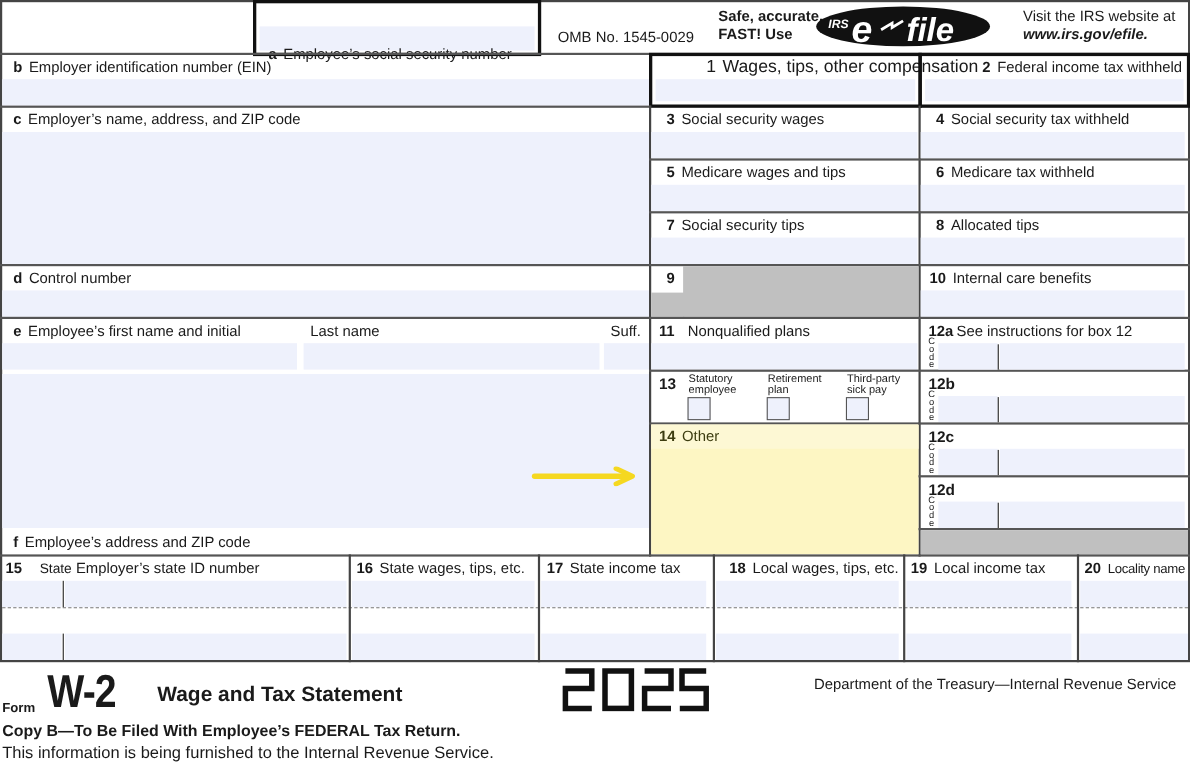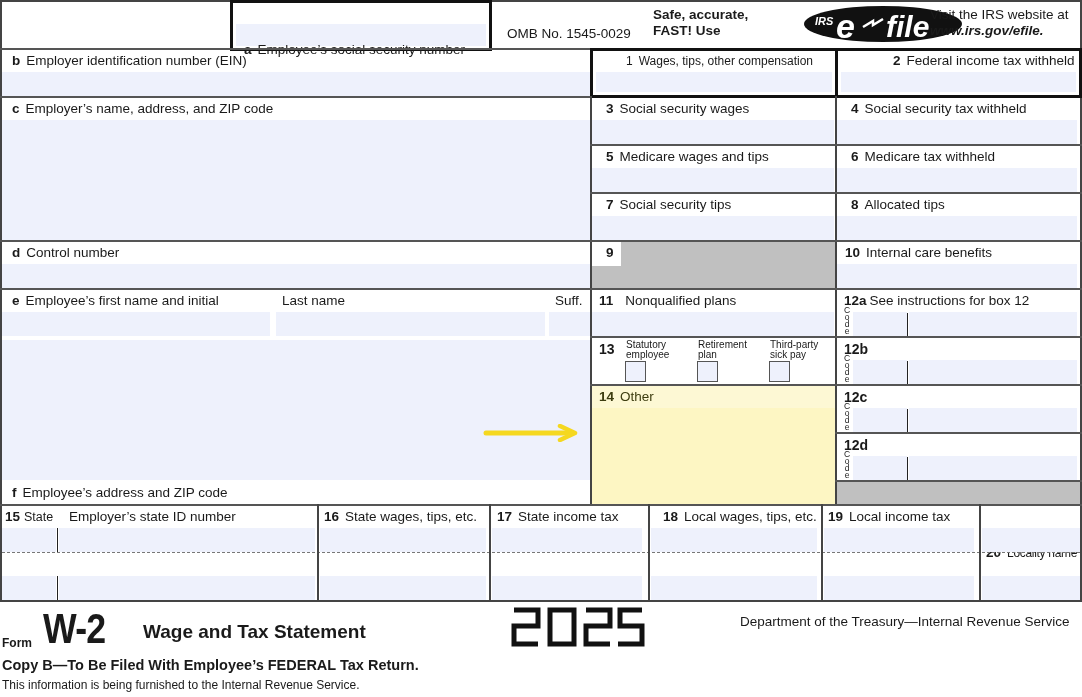--- a/index.html
+++ b/index.html
@@ -29,21 +29,21 @@
 <div class="fill" style="left:236px;top:24px;width:250px;height:22px;"></div>
 <div class="lbl" style="left:244px;top:5px;margin-top:37px;"><b>a</b><span>Employee’s social security number</span></div>
 
 <div class="lbl" style="left:507px;top:26px;font-size:13.5px;">OMB No. 1545-0029</div>
 
 <div class="lbl" style="left:653px;top:7px;font-weight:bold;font-size:13.5px;line-height:16px;">
   <div>Safe, accurate,</div>
   <div>FAST! Use</div>
 </div>
 
-<div class="abs" style="left:803px;top:5px;width:160px;height:38px;">
+<div class="abs" style="left:741px;top:5px;width:160px;height:38px;">
   <svg width="160" height="38" viewBox="0 0 160 38">
     <ellipse cx="80" cy="19" rx="79" ry="18" fill="#111"></ellipse>
     <text x="12" y="20" font-family="Liberation Sans, sans-serif" font-size="11" font-weight="bold" font-style="italic" fill="#fff">IRS</text>
     <text x="33" y="33" font-family="Liberation Sans, sans-serif" font-size="34" font-weight="bold" font-style="italic" fill="#fff">e</text>
     <path d="M60 22 L70 16 L70 20 L80 14" stroke="#fff" stroke-width="2.5" fill="none"></path>
     <text x="83" y="32" font-family="Liberation Sans, sans-serif" font-size="30" font-weight="bold" font-style="italic" fill="#fff">file</text>
   </svg>
 </div>
 
 <div class="lbl" style="left:930px;top:7px;font-size:13.5px;">
@@ -51,21 +51,21 @@
   <div style="font-weight:bold;font-style:italic;">www.irs.gov/efile.</div>
 </div>
 
 <div class="hl" style="left:0;top:48px;width:1082px;"></div>
 
 <div class="fill" style="left:2px;top:72px;width:588px;height:24px;"></div>
 <div class="lbl" style="left:12px;top:53px;"><b>b</b><span>Employer identification number (EIN)</span></div>
 
 <div class="thick" style="left:590px;top:48px;width:248px;height:50px;"></div>
 <div class="fill" style="left:596px;top:72px;width:236px;height:20px;"></div>
-<div class="lbl" style="left:626px;top:53px;font-size:12px;"><b style="font-weight:normal;">1</b><span>Wages, tips, other compensation</span></div>
+<div class="lbl" style="left:642px;top:53px;font-size:16px;"><b style="font-weight:normal;">1</b><span>Wages, tips, other compensation</span></div>
 
 <div class="thick" style="left:835px;top:48px;width:247px;height:50px;"></div>
 <div class="fill" style="left:841px;top:72px;width:235px;height:20px;"></div>
 <div class="lbl" style="left:893px;top:53px;"><b>2</b><span>Federal income tax withheld</span></div>
 
 <div class="hl" style="left:0;top:96px;width:592px;"></div>
 
 <div class="fill" style="left:2px;top:120px;width:588px;height:120px;"></div>
 <div class="lbl" style="left:12px;top:101px;"><b>c</b><span>Employer’s name, address, and ZIP code</span></div>
 
@@ -189,27 +189,27 @@
     <div>e</div>
   </div>
 <div class="fill" style="left:853px;top:456px;width:54px;height:24px;"></div>
 <div class="thin-v" style="left:907px;top:457px;height:23px;"></div>
 <div class="fill" style="left:909px;top:456px;width:168px;height:24px;"></div>
 <div class="hl" style="left:835px;top:480px;width:247px;"></div>
 <div class="gray" style="left:837px;top:482px;width:243px;height:22px;"></div>
 
 <div class="hl" style="left:0;top:504px;width:1082px;"></div>
 
-<div class="lbl" style="left:5px;top:509px;"><b style="margin-right:4px;">15</b><span style="font-size:12.5px;">State</span></div>
+<div class="lbl" style="left:5px;top:509px;"><b style="margin-right:16px;">15</b><span style="font-size:12.5px;">State</span></div>
 <div class="lbl" style="left:69px;top:509px;">Employer’s state ID number</div>
 <div class="lbl" style="left:324px;top:509px;"><b>16</b><span>State wages, tips, etc.</span></div>
 <div class="lbl" style="left:497px;top:509px;"><b>17</b><span>State income tax</span></div>
 <div class="lbl" style="left:663px;top:509px;"><b>18</b><span>Local wages, tips, etc.</span></div>
 <div class="lbl" style="left:828px;top:509px;"><b>19</b><span>Local income tax</span></div>
-<div class="lbl" style="left:986px;top:509px;margin-top:36px;"><b>20</b><span style="font-size:12px;letter-spacing:-0.3px;">Locality name</span></div>
+<div class="lbl" style="left:986px;top:509px;"><b>20</b><span style="font-size:12px;letter-spacing:-0.3px;">Locality name</span></div>
 
 <div class="fill" style="left:2px;top:528px;width:54px;height:24px;"></div>
 <div class="fill" style="left:59px;top:528px;width:256px;height:24px;"></div>
 <div class="fill" style="left:320px;top:528px;width:166px;height:24px;"></div>
 <div class="fill" style="left:492px;top:528px;width:150px;height:24px;"></div>
 <div class="fill" style="left:651px;top:528px;width:166px;height:24px;"></div>
 <div class="fill" style="left:824px;top:528px;width:150px;height:24px;"></div>
 <div class="fill" style="left:982px;top:528px;width:98px;height:24px;"></div>
 
 <div class="dash" style="left:2px;top:552px;width:1078px;"></div>
@@ -243,13 +243,13 @@
 
       <path d="M76 6 H100 V22 H76 V40 H100"></path>
 
       <path d="M132 6 H110 V22 H132 V40 H108"></path>
     </g>
     <text x="0" y="0" font-size="1" fill="none">2025</text>
   </svg>
 </div>
 <div class="lbl" style="left:740px;top:614px;font-size:13.5px;">Department of the Treasury—Internal Revenue Service</div>
 <div class="lbl" style="left:2px;top:657px;font-size:14.5px;font-weight:bold;">Copy B—To Be Filed With Employee’s FEDERAL Tax Return.</div>
-<div class="lbl" style="left:2px;top:677px;font-size:12px;">This information is being furnished to the Internal Revenue Service.</div>
+<div class="lbl" style="left:2px;top:677px;font-size:15px;">This information is being furnished to the Internal Revenue Service.</div>
 
 </body></html>

